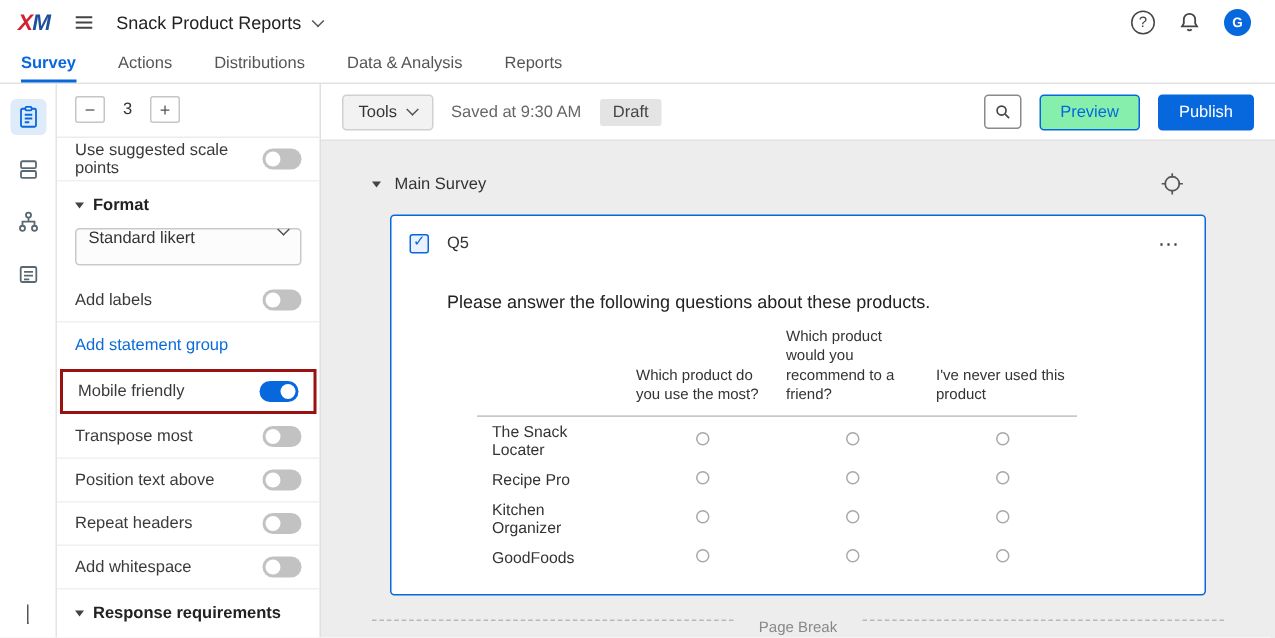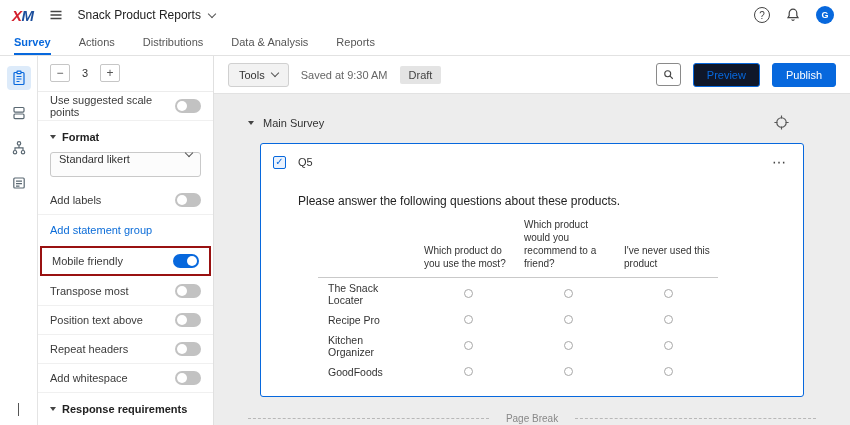--- a/index.html
+++ b/index.html
@@ -57,21 +57,21 @@
   .highlight .prow { border-bottom:none; min-height:26px; padding:0 10px; }
 
   
   .main { flex:1; min-width:0; display:flex; flex-direction:column; background:#ededed; }
   .mtoolbar { height:38px; background:#fff; border-bottom:1px solid #e2e2e2; display:flex; align-items:center; gap:12px; padding:0 14px; flex:none; }
   .tools-btn { height:24px; padding:0 10px; background:#f2f2f2; border:1px solid #d0d0d0; border-radius:3px; display:flex; align-items:center; gap:7px; font-size:11px; color:#333; cursor:pointer; }
   .saved { color:#666; }
   .draft { background:#e4e4e4; color:#444; padding:3px 9px; border-radius:2px; }
   .mt-spacer { flex:1; }
   .search-btn { width:25px; height:23px; border:1px solid #8a8a8a; border-radius:3px; background:#fff; display:flex; align-items:center; justify-content:center; cursor:pointer; color:#444; }
-  .preview-btn { height:24px; padding:0 13px; background:#0f172a; border:1px solid #0768dd; color:#0768dd; border-radius:3px; font-size:11px; cursor:pointer; }
+  .preview-btn { height:24px; padding:0 13px; background:#86efac; border:1px solid #0768dd; color:#0768dd; border-radius:3px; font-size:11px; cursor:pointer; }
   .publish-btn { height:24px; padding:0 13px; background:#0768dd; border:1px solid #0768dd; color:#fff; border-radius:3px; font-size:11px; cursor:pointer; }
 
   .canvas { flex:1; padding:12px 32px 0; overflow:hidden; }
   .block-head { display:flex; align-items:center; gap:9px; margin:8px 2px 12px; color:#333; }
   .target-ic { margin-left:auto; margin-right:26px; color:#555; cursor:pointer; }
 
   .qcard { background:#fff; border:1px solid #0768dd; border-radius:3px; margin:0 14px; padding:10px 12px 14px; cursor:pointer; }
   .qcard.q6 { border-color:#ddd; padding-bottom:40px; }
   .qhead { display:flex; align-items:center; gap:12px; }
   .qcheck { width:13px; height:13px; border:1px solid #0768dd; border-radius:2px; background:#eaf2fd; color:#0768dd; font-size:10px; line-height:1; display:flex; align-items:center; justify-content:center; cursor:pointer; }
@@ -79,21 +79,21 @@
   .qmenu { margin-left:auto; margin-right:4px; color:#444; font-size:14px; letter-spacing:1px; cursor:pointer; }
   .qtext { font-size:12px; color:#222; margin:24px 0 8px 25px; }
 
   .matrix { border-collapse:collapse; margin-left:45px; }
   .matrix th { font-weight:normal; font-size:10px; color:#333; width:100px; padding:2px 6px 7px; vertical-align:bottom; border-bottom:1px solid #c9c9c9; text-align:left; line-height:1.3; }
   .matrix td { padding:4px 6px; font-size:10.5px; color:#333; }
   .matrix td.cell { text-align:center; }
   .matrix td.rowlab { text-align:left; padding-left:10px; }
   .radio { display:inline-block; width:9px; height:9px; border:1px solid #a8a8a8; border-radius:50%; background:#fff; cursor:pointer; }
 
-  .page-break { display:flex; align-items:center; gap:17px; margin:16px 2px; color:#888; font-size:10px; }
+  .page-break { display:flex; gap:17px; margin:16px 2px; color:#888; font-size:10px; }
   .pb-line { flex:1; border-top:1px dashed #b8b8b8; }
 </style>
 </head>
 <body>
 
 <div class="app">
 
   <header class="topbar">
     <div class="logo">
         <span class="logo-x">X</span>

